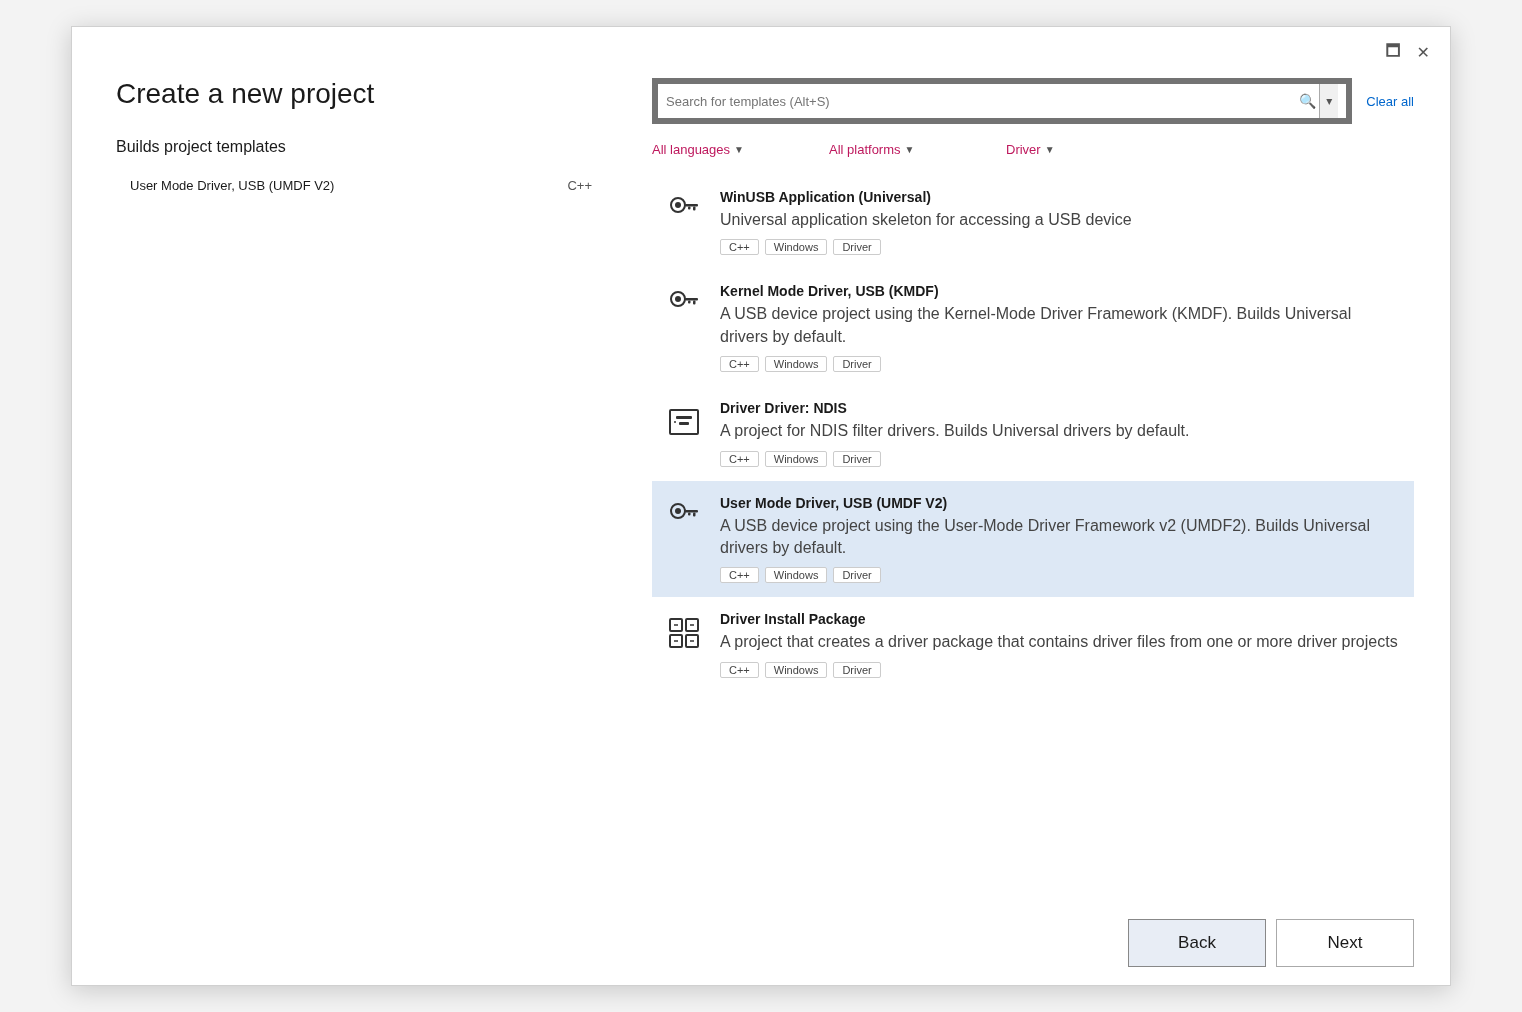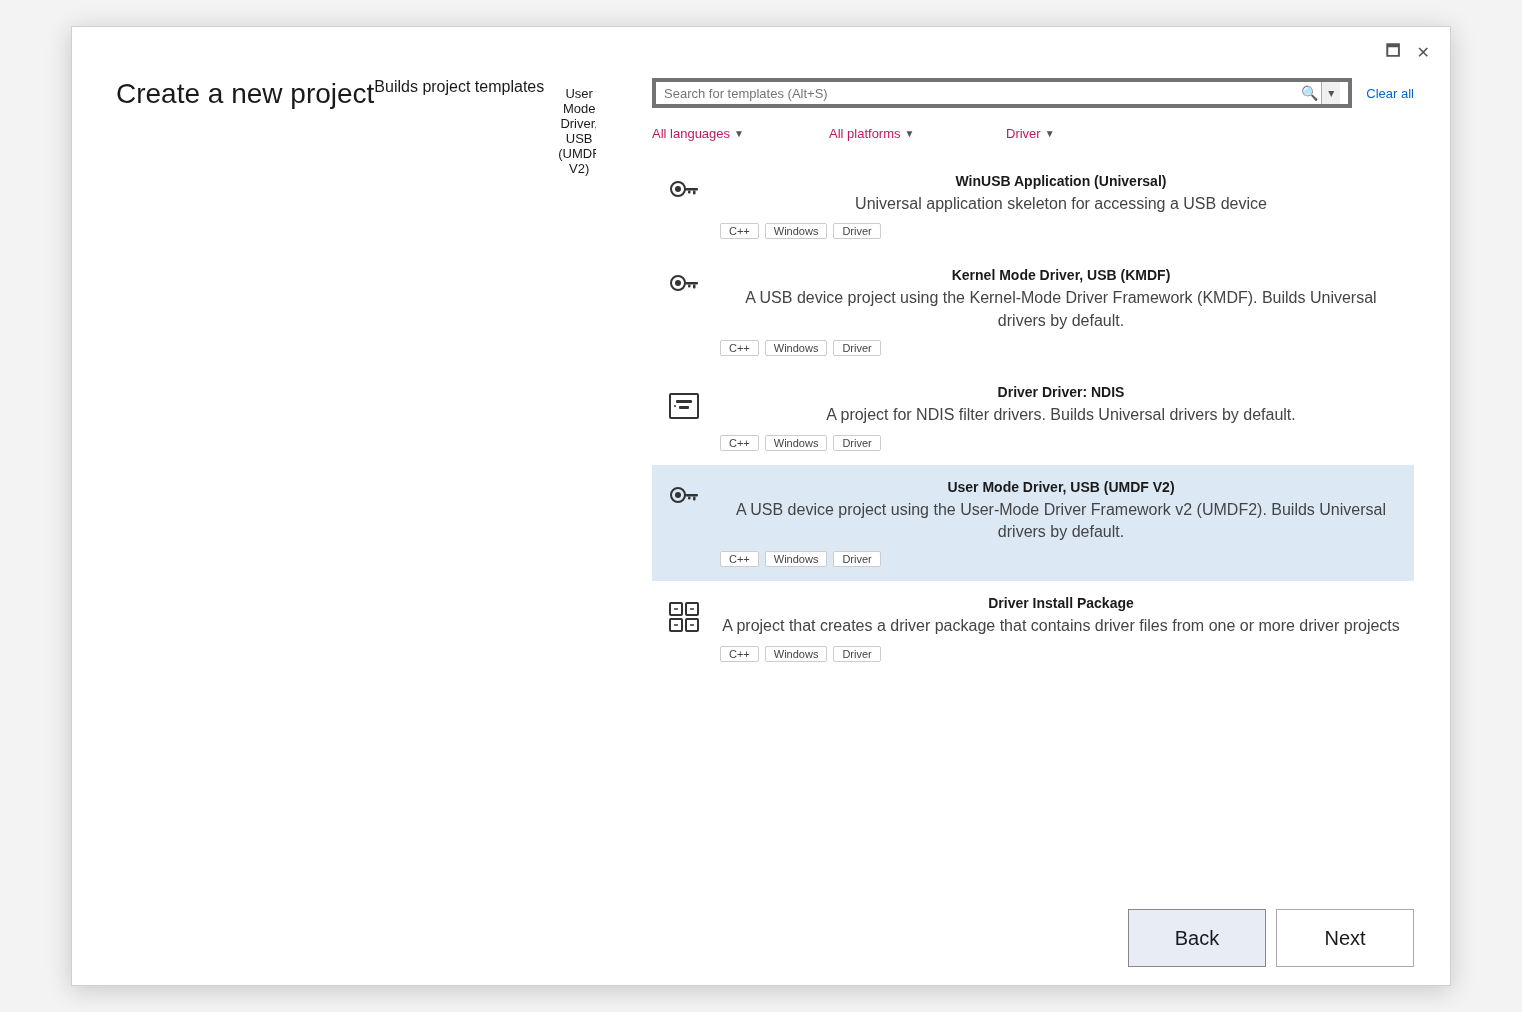--- a/index.html
+++ b/index.html
@@ -42,22 +42,21 @@
       flex: 1;
       overflow: hidden;
       padding: 0 0 0 0;
     }
 
     
     .left-panel {
       width: 560px;
       padding: 10px 36px 20px 44px;
       display: flex;
-      flex-direction: row;
-      text-align: center;
+      flex-direction: column;
     }
     .page-title {
       font-size: 28px;
       font-weight: 300;
       color: #1a1a1a;
       margin-bottom: 28px;
     }
     .recent-title {
       font-size: 16px;
       font-weight: 400;
@@ -96,24 +95,24 @@
     }
     .search-row {
       display: flex;
       align-items: center;
       gap: 14px;
       margin-bottom: 14px;
     }
     .search-box {
       display: flex;
       align-items: center;
-      border: 4px solid #737373;
+      border: 6px solid #737373;
       background: white;
       flex: 1;
-      height: 30px;
+      height: 46px;
       padding: 0 8px;
     }
     .search-input {
       border: none;
       outline: none;
       font-size: 13px;
       flex: 1;
       color: #888;
       background: transparent;
     }
@@ -197,21 +196,20 @@
       justify-content: center;
       flex-shrink: 0;
       margin-top: 2px;
     }
     .template-icon svg {
       width: 36px;
       height: 36px;
     }
     .template-info {
       flex: 1;
-      text-align: center;
     }
     .template-name {
       font-size: 14px;
       font-weight: 600;
       color: #1a1a1a;
       margin-bottom: 4px;
     }
     .template-desc {
       font-size: 16px;
       color: #444;
@@ -239,22 +237,22 @@
     .footer {
       display: flex;
       justify-content: flex-end;
       align-items: center;
       padding: 18px 36px;
       gap: 10px;
       border-top: none;
     }
     .footer-btn {
       width: 138px;
-      height: 58px;
-      font-size: 20px;
+      height: 48px;
+      font-size: 17px;
       cursor: pointer;
       border: 1px solid #aaa;
       background: white;
       color: #1a1a1a;
     }
     .footer-btn.primary {
       background: #e8edf5;
       border: 1px solid #888;
       color: #1a1a1a;
     }

